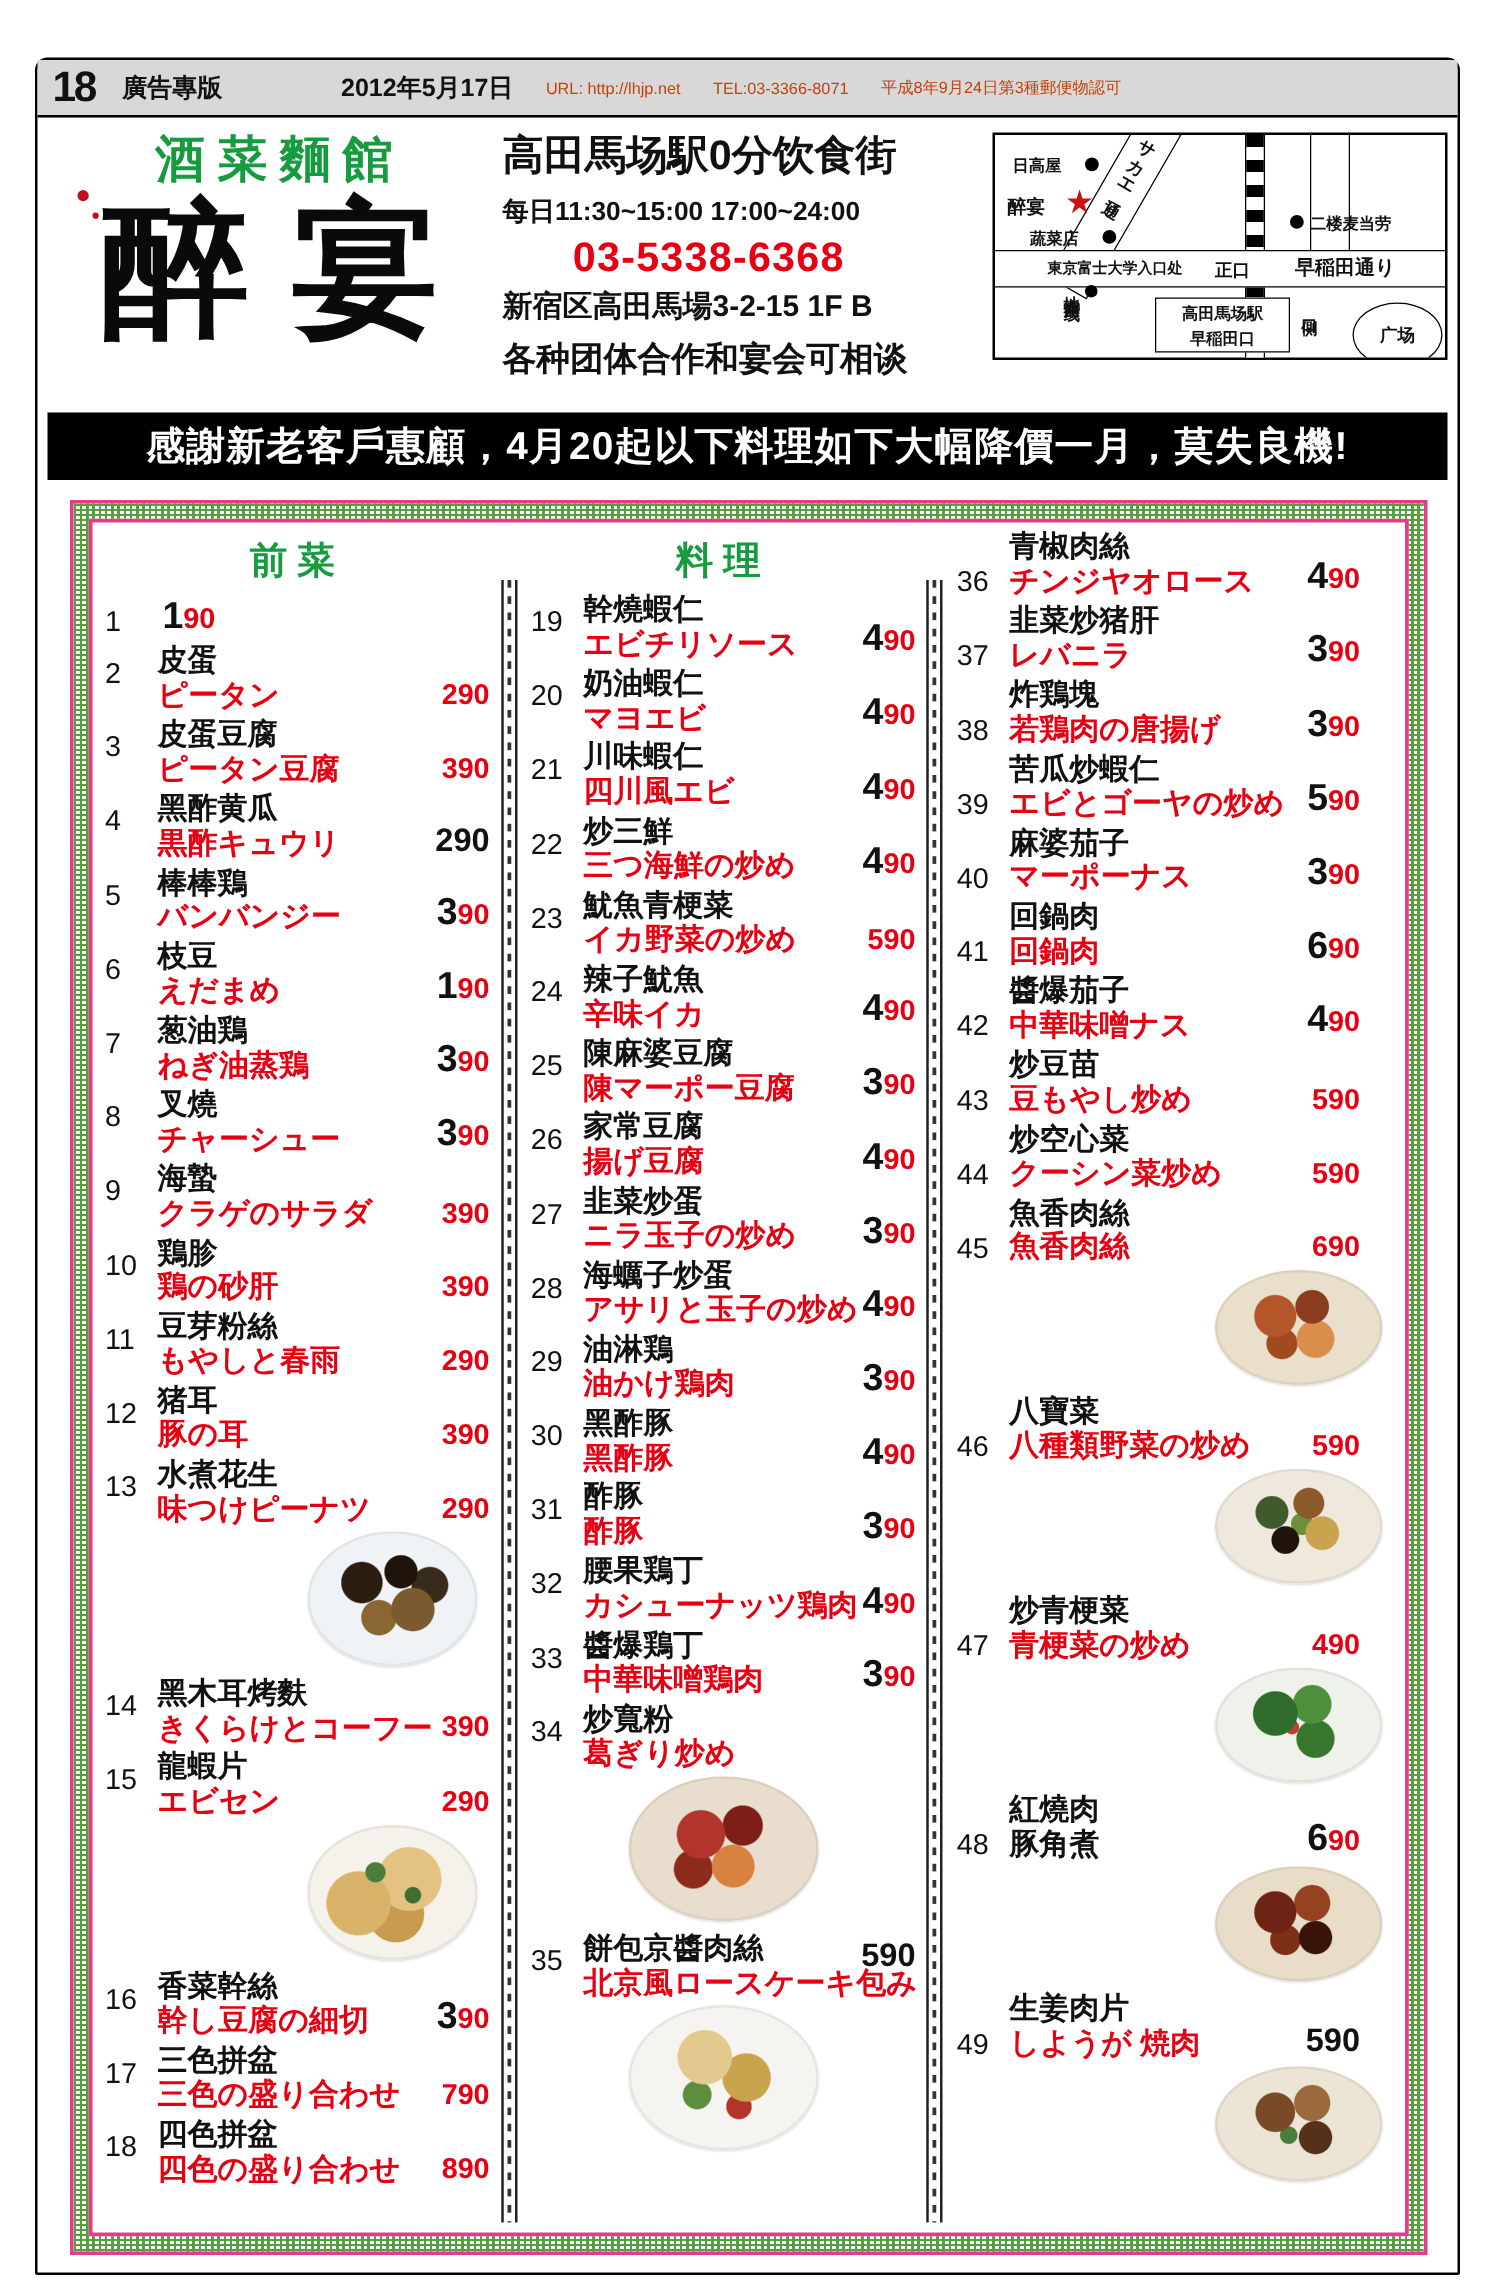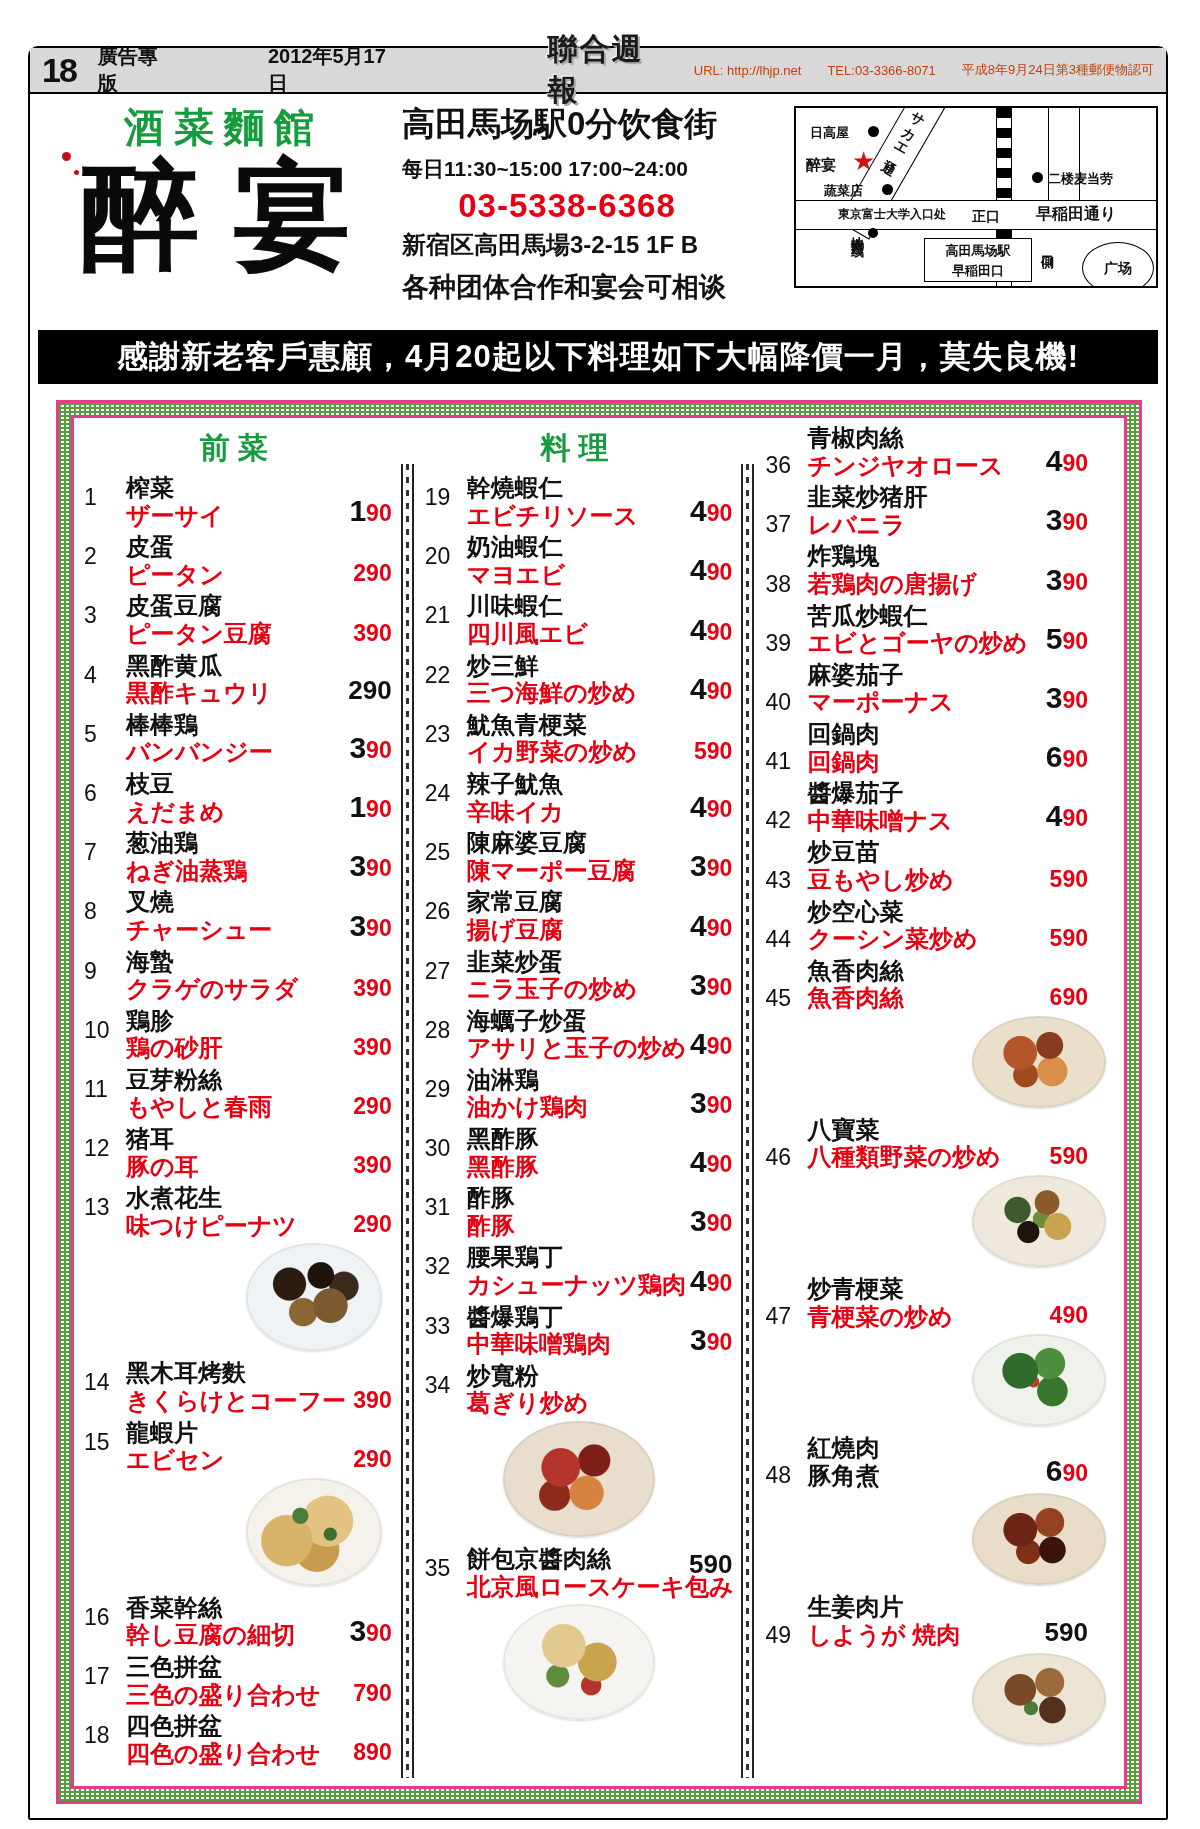--- a/index.html
+++ b/index.html
@@ -147,21 +147,20 @@
 </head>
 <body>
 
 <div class="page">
   <div class="frame">
 
     <div class="masthead">
       <span class="mh-pageno">18</span>
       <span class="mh-section">廣告專版</span>
       <span class="mh-date">2012年5月17日</span>
-      <span class="mh-paper">聯合週報</span>
       <span class="mh-small">URL: http://lhjp.net</span>
       <span class="mh-small">TEL:03-3366-8071</span>
       <span class="mh-small">平成8年9月24日第3種郵便物認可</span>
     </div>
 
     <div class="header-row">
       <div class="brand">
         <div class="brand-type">酒菜麵館</div>
         <div class="brand-name">醉宴</div>
         <div class="ink-dot d1"></div>
@@ -210,24 +209,20 @@
     <div class="banner">感謝新老客戶惠顧，4月20起以下料理如下大幅降價一月，莫失良機!</div>
 
     <div class="menu-frame">
       <div class="pattern">
         <div class="menu-inner">
           <div class="menu-body" id="menu-columns">
               <div class="menu-col">
                 <div class="col-head">前菜</div>
                 <div class="dish">
                   <div class="no">1</div>
-                  <div class="names">
-                    <div class="zh">榨菜</div>
-                    <div class="ja">ザーサイ</div>
-                  </div>
                   <div class="price"><span class="p-big">1</span><span class="p-rest">90</span></div>
                 </div>
                 <div class="dish">
                   <div class="no">2</div>
                   <div class="names">
                     <div class="zh">皮蛋</div>
                     <div class="ja">ピータン</div>
                   </div>
                   <div class="price"><span class="p-red">290</span></div>
                 </div>

